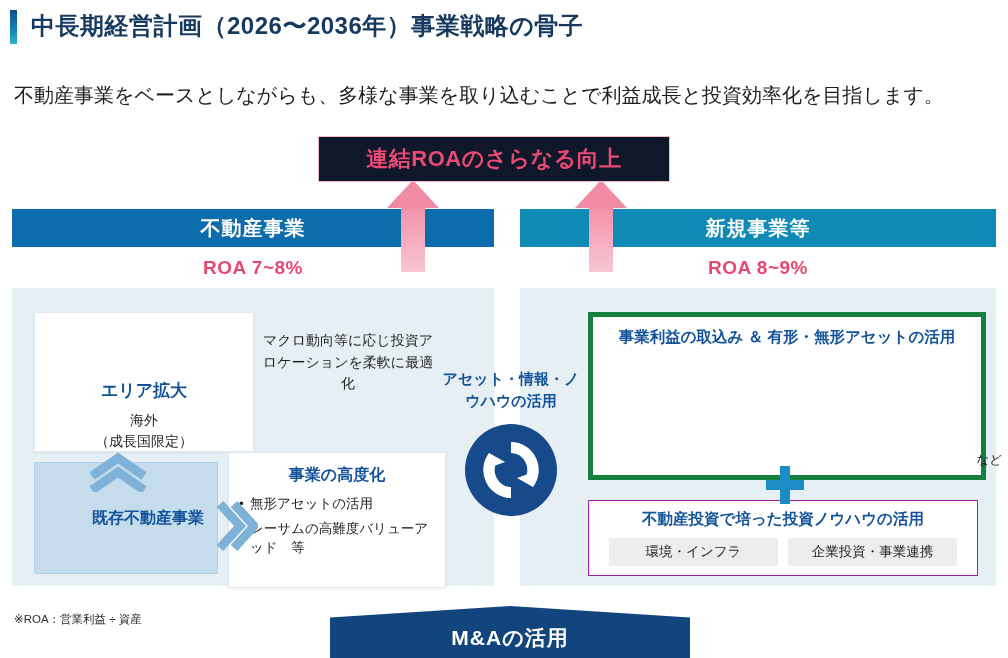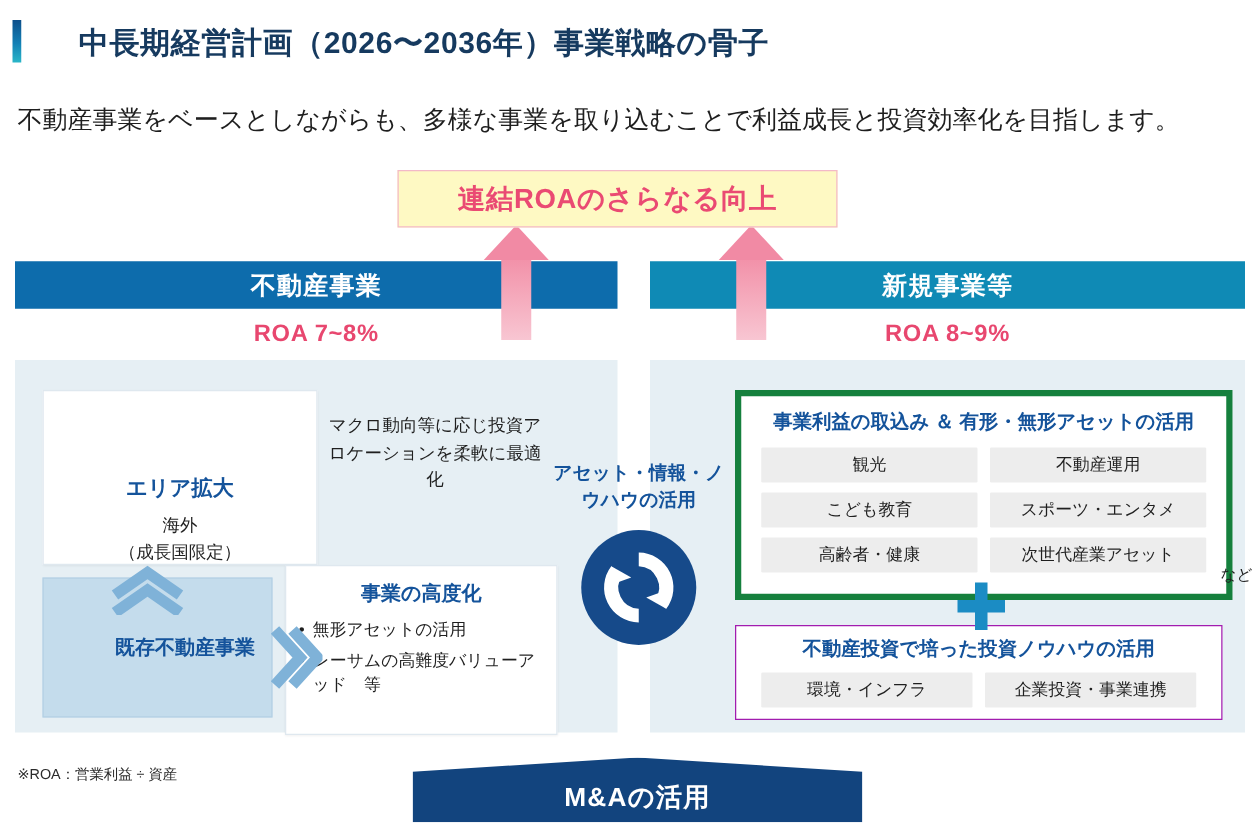--- a/index.html
+++ b/index.html
@@ -7,30 +7,30 @@
     width:1008px;height:658px;
     background:#ffffff;
     font-family:"Liberation Sans","DejaVu Sans",sans-serif;
     color:#1a1a1a;
     overflow:hidden;
     position:relative;
   }
   .page{position:relative;width:1008px;height:658px;}
 
   
-  .title-row{position:absolute;left:0;top:10px;height:40px;display:flex;align-items:flex-end;gap:32px;}
+  .title-row{position:absolute;left:0;top:10px;height:40px;display:flex;align-items:flex-start;}
   .title-bar{width:7px;height:34px;margin-left:10px;margin-right:14px;
     background:linear-gradient(180deg,#0d4f8b 0%,#1380b5 55%,#2ab6c8 100%);}
   .title-text{font-size:24px;font-weight:700;color:#163a5f;letter-spacing:.5px;white-space:nowrap;}
   .subtitle{position:absolute;left:14px;top:82px;font-size:20px;color:#1e1e1e;white-space:nowrap;}
 
   
   .roa-callout{
     position:absolute;left:318px;top:136px;width:350px;height:44px;
-    border:1px solid #f3b9c8;background:#fef9c3;
+    border:1px solid #f3b9c8;background:#0f172a;
     display:flex;align-items:center;justify-content:center;
     font-size:22px;font-weight:700;color:#ea4a73;letter-spacing:.5px;
     z-index:5;
   }
   .arrow-up{position:absolute;width:52px;height:0;z-index:2;}
   .arrow-up .shaft{position:absolute;left:14px;top:26px;width:24px;height:66px;
     background:linear-gradient(180deg,#f290a8 0%,#f8c6d2 100%);}
   .arrow-up .head{position:absolute;left:0;top:0;width:0;height:0;
     border-left:26px solid transparent;border-right:26px solid transparent;
     border-bottom:28px solid #f18aa4;}
@@ -181,28 +181,20 @@
         <path d="M48 20 a28 28 0 0 1 22 45 l-9-7 a17 17 0 0 0 -13 -27 z" fill="#ffffff"></path>
         <path d="M70 65 l-2 -14 l-14 5 z" fill="#ffffff"></path>
         <path d="M48 76 a28 28 0 0 1 -22 -45 l9 7 a17 17 0 0 0 13 27 z" fill="#ffffff"></path>
         <path d="M26 31 l2 14 l14 -5 z" fill="#ffffff"></path>
       </svg>
     </div>
   </div>
 
   <div id="box-profit">
     <div class="hd">事業利益の取込み ＆ 有形・無形アセットの活用</div>
-    <div class="tag-grid">
-      <div class="tag">観光</div>
-      <div class="tag">不動産運用</div>
-      <div class="tag">こども教育</div>
-      <div class="tag">スポーツ・エンタメ</div>
-      <div class="tag">高齢者・健康</div>
-      <div class="tag">次世代産業アセット</div>
-    </div>
   </div>
   <div class="nado">など</div>
 
   <div class="plus-sign"></div>
 
   <div id="box-knowhow">
     <div class="hd">不動産投資で培った投資ノウハウの活用</div>
     <div class="tag-grid">
       <div class="tag">環境・インフラ</div>
       <div class="tag">企業投資・事業連携</div>

